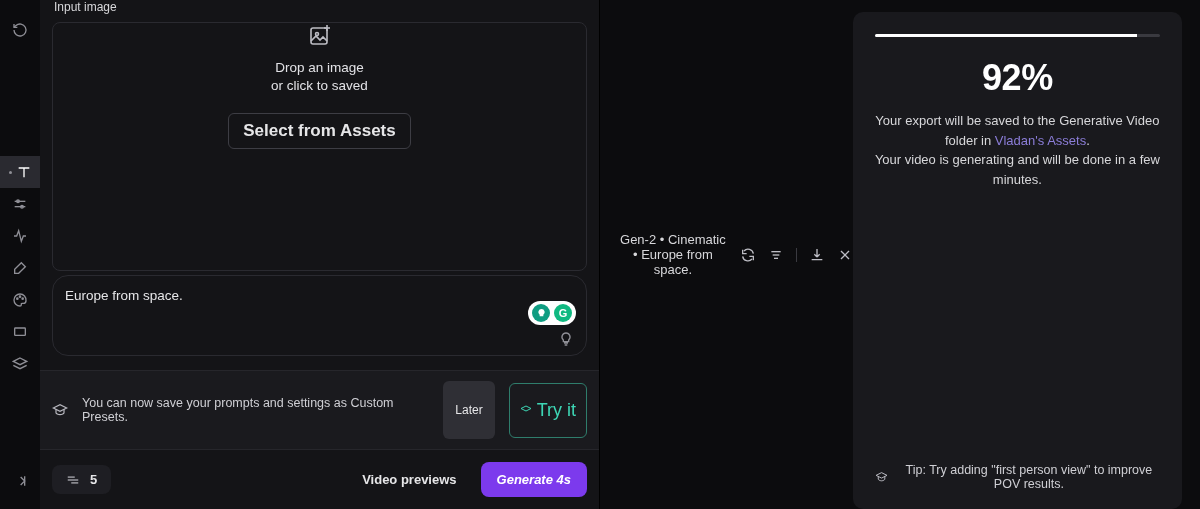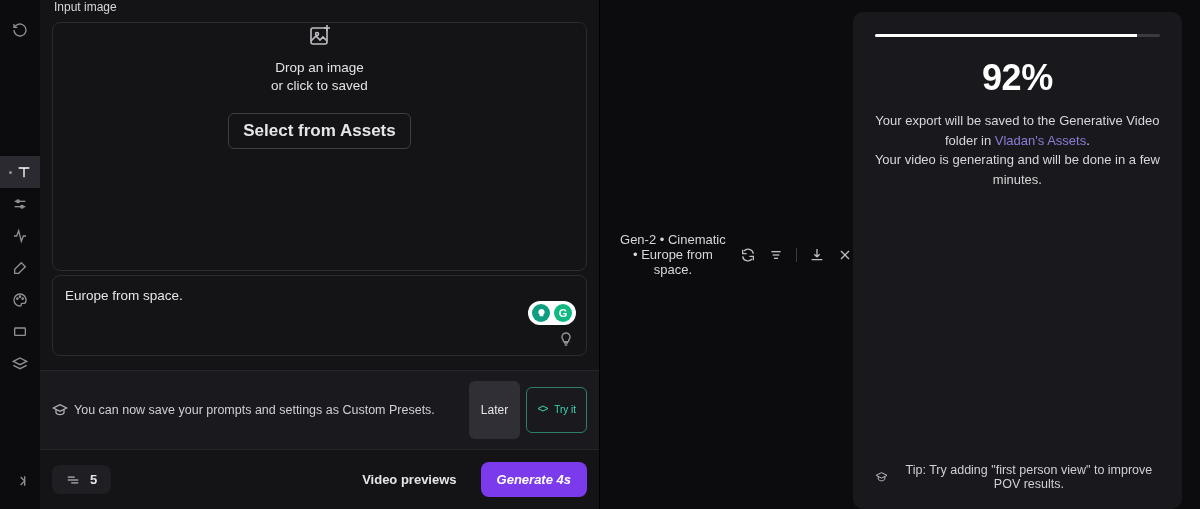--- a/index.html
+++ b/index.html
@@ -18,35 +18,35 @@
 
   
   .left-panel { flex:0 0 560px; background:#141417; display:flex; flex-direction:column; position:relative; border-right:1px solid #000; }
   .left-header { font-size:12px; color:#d7d7da; padding:0 14px 8px; font-weight:500; }
   .dropzone { margin:0 12px; height:282px; border:1px solid #2a2a30; border-radius:8px; display:flex; flex-direction:column; align-items:center; justify-content:flex-start; gap:12px; background:#141417; }
   .dz-icon { width:24px; height:24px; position:relative; color:#bdbdc4; }
   .dz-icon svg { width:24px; height:24px; }
   .dz-text { text-align:center; font-size:13.5px; line-height:1.35; color:#e2e2e6; font-weight:500; }
   .dz-btn { margin-top:6px; border:1px solid #3d3d44; background:transparent; color:#e6e6e8; font-size:17px; font-weight:600; padding:7px 14px; border-radius:6px; cursor:pointer; }
 
-  .prompt-box { margin:4px 12px 0; border:1px solid #2a2a30; border-radius:8px; height:91px; position:relative; background:#141417; }
+  .prompt-box { margin:4px 12px 0; border:1px solid #2a2a30; border-radius:16px; height:91px; position:relative; background:#141417; }
   .prompt-text { position:absolute; top:12px; left:12px; font-size:13.5px; color:#e6e6e8; }
   .prompt-badges { position:absolute; bottom:30px; right:10px; display:flex; gap:0; background:#fff; border-radius:14px; padding:3px 4px; align-items:center; }
   .badge-a { width:18px; height:18px; border-radius:50%; background:#0f9d82; display:flex; align-items:center; justify-content:center; }
   .badge-a svg { width:11px; height:11px; color:#fff; }
   .badge-b { width:18px; height:18px; border-radius:50%; background:#10b981; margin-left:4px; display:flex; align-items:center; justify-content:center; color:#fff; font-size:11px; font-weight:700; }
   .bulb { position:absolute; bottom:8px; right:12px; width:16px; height:16px; color:#8f8f96; }
   .bulb svg{width:16px;height:16px;}
 
-  .notice-bar { margin:14px 0 0 0; padding:10px 12px; background:#1a1a1e; display:flex; align-items:center; gap:6px; border-top:1px solid #26262b; border-bottom:1px solid #26262b; }
+  .notice-bar { margin:14px 0 0 0; padding:10px 12px; background:#1a1a1e; display:flex; align-items:center; gap:14px; border-top:1px solid #26262b; border-bottom:1px solid #26262b; }
   .notice-icon { width:16px; height:16px; color:#b7b7be; }
   .notice-icon svg{width:16px;height:16px;}
   .notice-text { font-size:12.5px; color:#cfcfd4; flex:1; }
   .later-btn { background:#2f2f35; border:none; color:#e6e6e8; font-size:12px; padding:22px 12px; border-radius:6px; cursor:pointer; font-weight:500; }
-  .tryit-btn { background:transparent; border:1px solid #2f7d6c; color:#3dd6b5; font-size:10px; padding:16px 10px; border-radius:6px; cursor:pointer; display:flex; gap:5px; font-weight:500; }
+  .tryit-btn { background:transparent; border:1px solid #2f7d6c; color:#3dd6b5; font-size:18px; padding:16px 10px; border-radius:6px; cursor:pointer; display:flex; align-items:center; gap:5px; font-weight:500; }
   .tryit-btn svg{width:12px;height:12px;}
 
   .action-bar { display:flex; align-items:center; padding:12px; gap:10px; }
   .seed-box { display:flex; align-items:center; gap:10px; background:#1e1e23; padding:7px 14px; border-radius:8px; }
   .seed-box svg{width:14px;height:14px;color:#bdbdc4;}
   .seed-val { font-size:13px; font-weight:600; color:#e6e6e8; }
   .spacer{flex:1;}
   .free-btn { background:transparent; border:none; color:#e6e6e8; font-size:13px; font-weight:600; padding:9px 14px; cursor:pointer; }
   .gen-btn { background:#7c3aed; border:none; color:#fff; font-size:13px; font-weight:600; padding:10px 16px; border-radius:8px; cursor:pointer;font-style:italic; }
 

